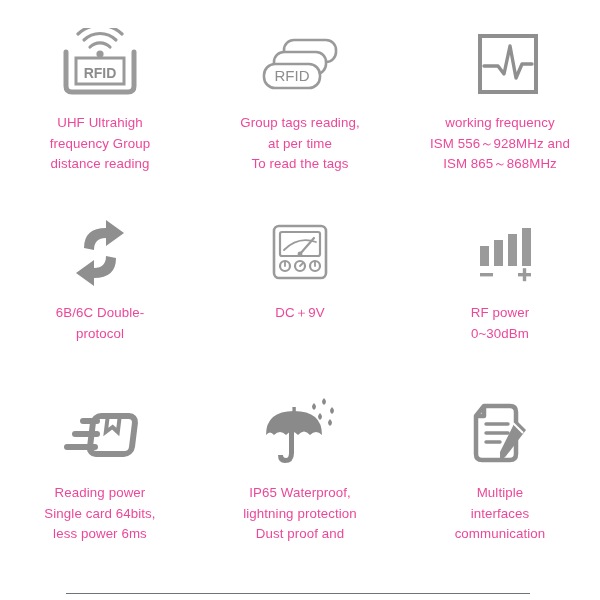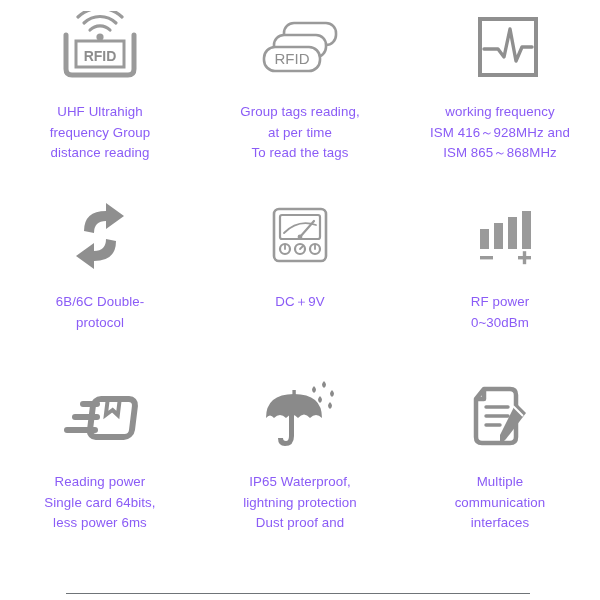--- a/index.html
+++ b/index.html
@@ -17,42 +17,42 @@
 
   #features-grid {
     position: absolute;
     left: 0;
     top: 0;
     width: 600px;
     height: 580px;
     display: grid;
     grid-template-columns: repeat(3, 1fr);
     grid-template-rows: 190px 180px 190px;
-    padding-top: 8px;
+    padding-top: 25px;
     box-sizing: border-box;
   }
 
   .feature-cell {
     display: flex;
     flex-direction: column;
     align-items: center;
     justify-content: flex-start;
   }
 
   .icon-box {
     height: 78px;
     display: flex;
     align-items: center;
     justify-content: center;
   }
 
   .caption {
-    margin-top: 16px;
+    margin-top: 10px;
     text-align: center;
-    color: #8b5cf6;
+    color: #ec4899;
     font-size: 13.3px;
     line-height: 20.5px;
     letter-spacing: 0.1px;
     white-space: nowrap;
   }
   .caption .cap-line {
     display: block;
   }
 
   #bottom-rule {
@@ -108,21 +108,21 @@
 
   <div class="feature-cell">
     <div class="icon-box">
       <svg width="92" height="72" viewBox="0 0 92 72">
         <rect x="26" y="8" width="56" height="56" fill="none" stroke="#8f8f8f" stroke-width="4"></rect>
         <path d="M30 38 L44 38 L50 46 L56 18 L62 50 L68 36 L78 36" fill="none" stroke="#8f8f8f" stroke-width="3.4" stroke-linejoin="round" stroke-linecap="round"></path>
       </svg>
     </div>
     <div class="caption">
       <span class="cap-line">working frequency</span>
-      <span class="cap-line">ISM 416～928MHz and</span>
+      <span class="cap-line">ISM 556～928MHz and</span>
       <span class="cap-line">ISM 865～868MHz</span>
     </div>
   </div>
 
   <div class="feature-cell">
     <div class="icon-box">
       <svg width="92" height="72" viewBox="0 0 92 72">
         <path d="M30 30 Q30 10 52 10 L52 2 L70 15 L52 28 L52 20 Q40 20 40 32 Z" fill="#8f8f8f"></path>
         <path d="M62 40 Q62 60 40 60 L40 68 L22 55 L40 42 L40 50 Q52 50 52 38 Z" fill="#8f8f8f"></path>
       </svg>
@@ -216,20 +216,20 @@
         <path d="M30 8 L30 18 L22 18" fill="none" stroke="#8f8f8f" stroke-width="4.5" stroke-linejoin="round"></path>
         <path d="M32 26 L54 26" stroke="#8f8f8f" stroke-width="3.4" stroke-linecap="round"></path>
         <path d="M32 35 L54 35" stroke="#8f8f8f" stroke-width="3.4" stroke-linecap="round"></path>
         <path d="M32 44 L46 44" stroke="#8f8f8f" stroke-width="3.4" stroke-linecap="round"></path>
         <path d="M62 22 L72 32 L52 58 L46 64 L46 54 Z" fill="#8f8f8f"></path>
         <path d="M59 25 L69 35" stroke="#ffffff" stroke-width="2"></path>
       </svg>
     </div>
     <div class="caption">
       <span class="cap-line">Multiple</span>
+      <span class="cap-line">interfaces</span>
       <span class="cap-line">communication</span>
-      <span class="cap-line">interfaces</span>
     </div>
   </div>
 
 </div>
 
 <div id="bottom-rule"></div>
 
 </body></html>

